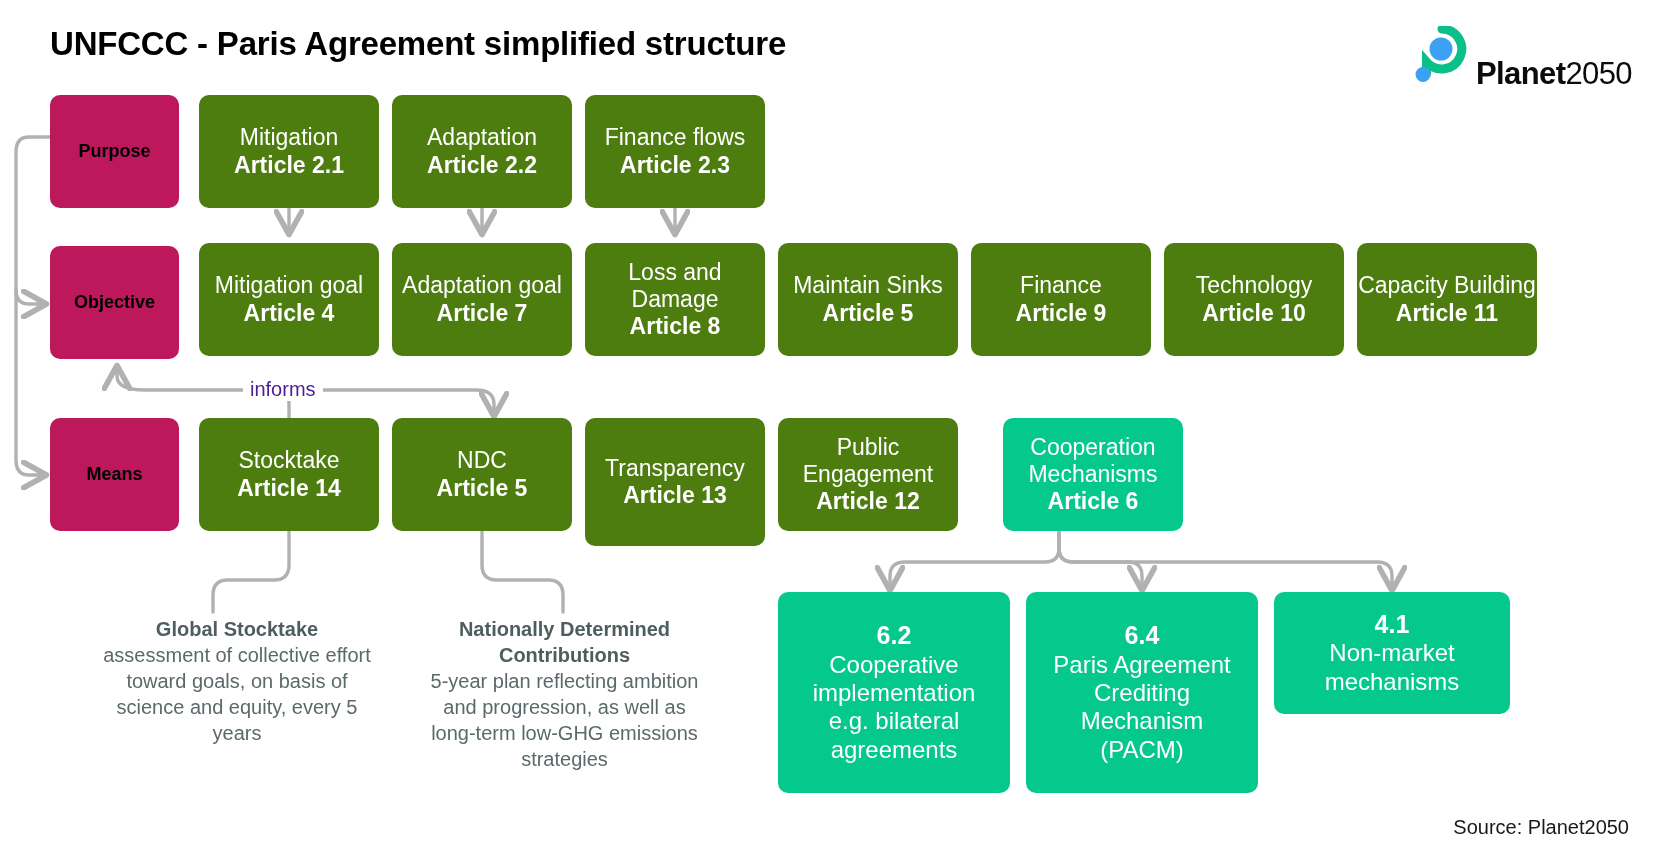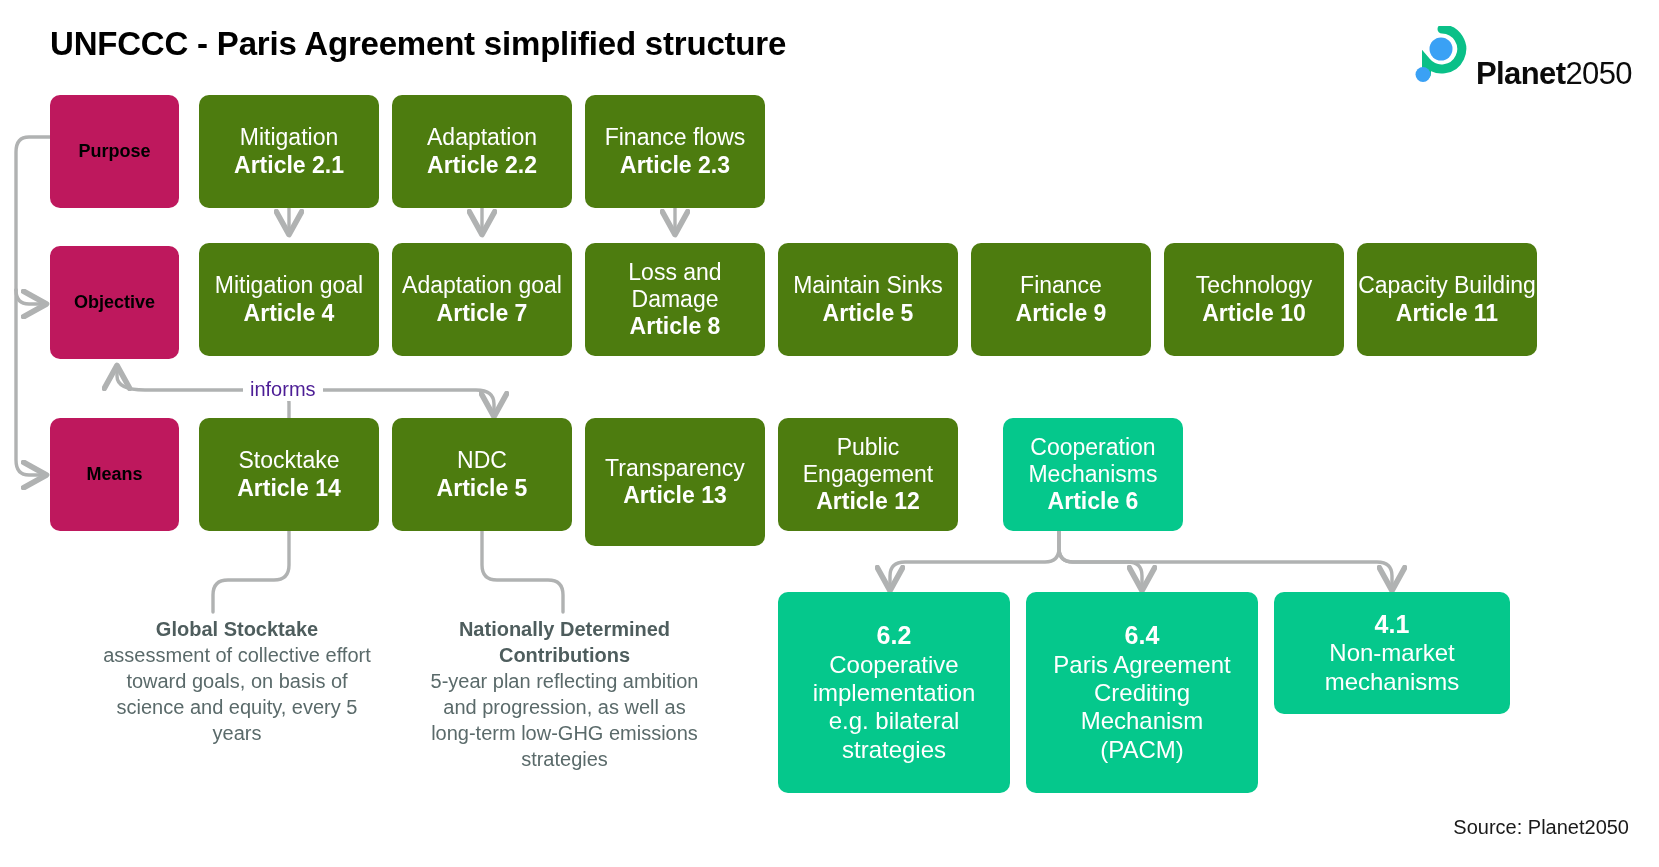--- a/index.html
+++ b/index.html
@@ -187,21 +187,21 @@
     <span class="lbl">Public Engagement</span>
     <span class="art">Article 12</span>
   </div>
   <div class="box green" style="left:969px;top:418px;width:180px;height:113px;margin-left:34px;">
     <span class="lbl">Cooperation Mechanisms</span>
     <span class="art">Article 6</span>
   </div>
 
   <div class="box green sub" style="left:778px;top:592px;width:232px;height:201px;padding:6px 12px;">
     <span class="num">6.2</span>
-    <span class="txt">Cooperative implementation e.g. bilateral strategies</span>
+    <span class="txt">Cooperative implementation e.g. bilateral agreements</span>
   </div>
   <div class="box green sub" style="left:1026px;top:592px;width:232px;height:201px;padding:6px 12px;">
     <span class="num">6.4</span>
     <span class="txt">Paris Agreement Crediting Mechanism (PACM)</span>
   </div>
   <div class="box green sub" style="left:1274px;top:592px;width:236px;height:122px;padding:6px 12px;">
     <span class="num">4.1</span>
     <span class="txt">Non-market mechanisms</span>
   </div>
 

